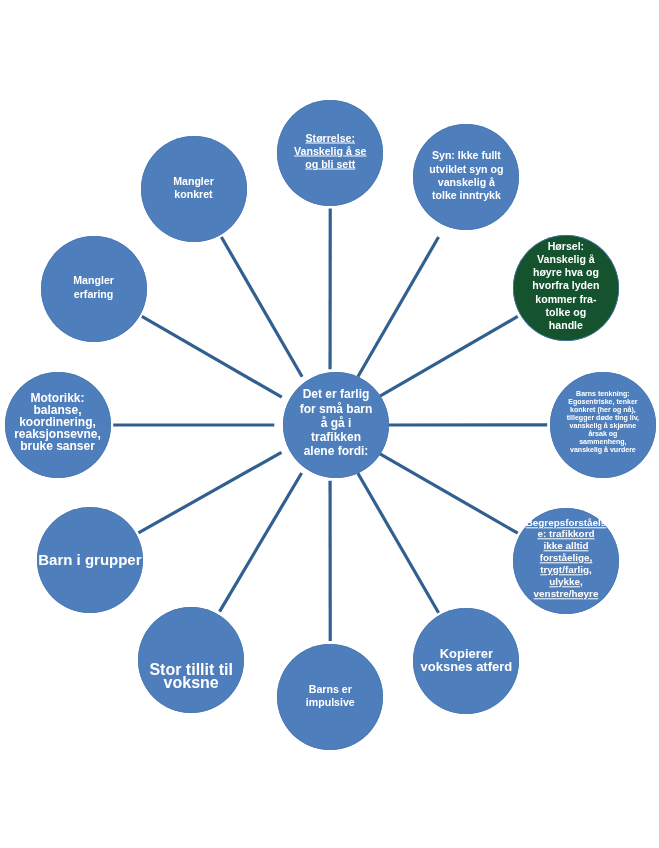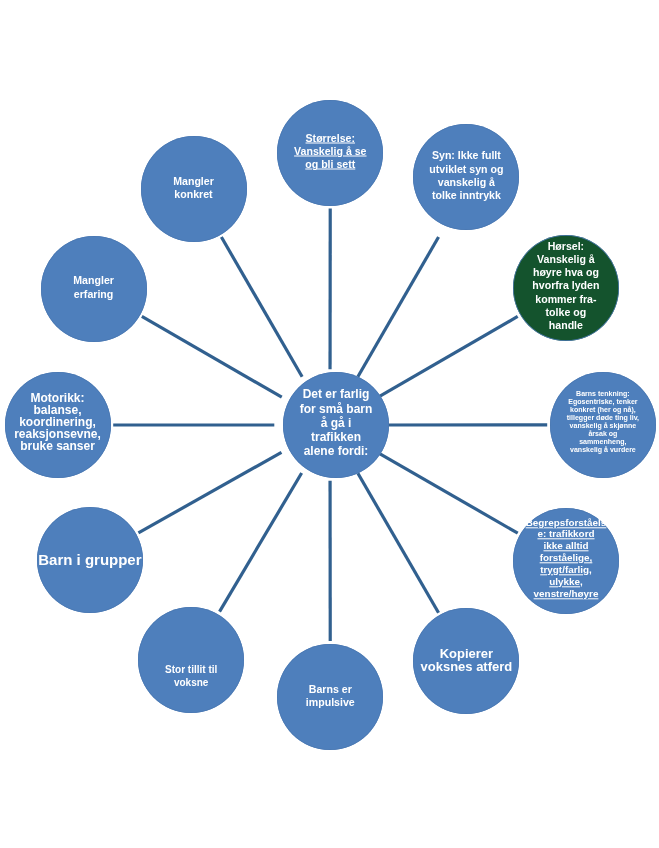--- a/index.html
+++ b/index.html
@@ -89,21 +89,21 @@
           <div>voksnes atferd</div>
         </div>
       </div>
       <div class="node sat" style="left: 277.3px; top: 643.8px; width: 106px; height: 106px; background: rgb(78, 127, 188); box-shadow: rgb(74, 120, 178) 0px 0px 0px 0.7px inset;">
         <div class="txt" style="font-size: 10.6px; line-height: 13.3px; transform: translateY(-1.5px);">
           <div>Barns er</div>
           <div>impulsive</div>
         </div>
       </div>
       <div class="node sat" style="left: 138.2px; top: 606.6px; width: 106px; height: 106px; background: rgb(78, 127, 188); box-shadow: rgb(74, 120, 178) 0px 0px 0px 0.7px inset;">
-        <div class="txt" style="font-size: 10px; line-height: 13.3px; transform: translateY(-1.5px); margin-top: 35px;">
+        <div class="txt" style="font-size: 16px; line-height: 13.3px; transform: translateY(-1.5px); margin-top: 35px;">
           <div>Stor tillit til</div>
           <div>voksne</div>
         </div>
       </div>
       <div class="node sat" style="left: 36.9px; top: 507.2px; width: 106px; height: 106px; background: rgb(78, 127, 188); box-shadow: rgb(74, 120, 178) 0px 0px 0px 0.7px inset;">
         <div class="txt" style="font-size: 15px; line-height: 13.3px; transform: translateY(-1.5px); text-align: center;">
           <div>Barn i grupper</div>
         </div>
       </div>
       <div class="node sat" style="left: 4.5px; top: 372px; width: 106px; height: 106px; background: rgb(78, 127, 188); box-shadow: rgb(74, 120, 178) 0px 0px 0px 0.7px inset;">

